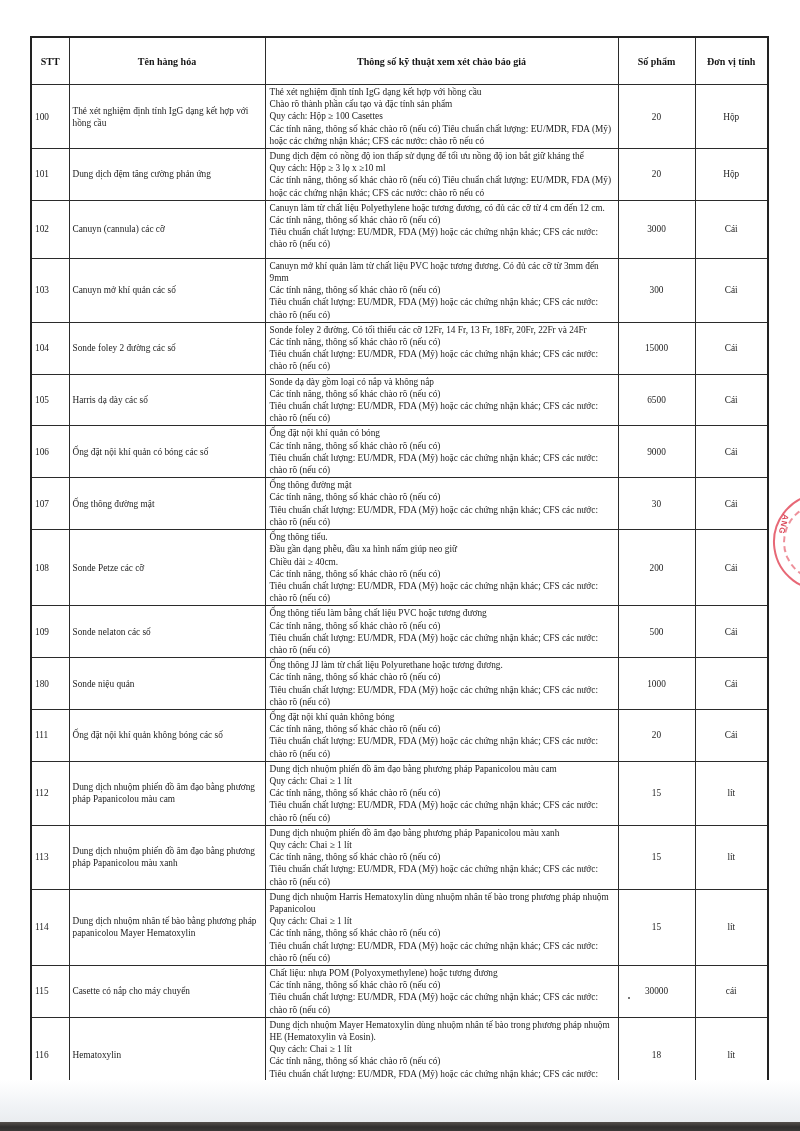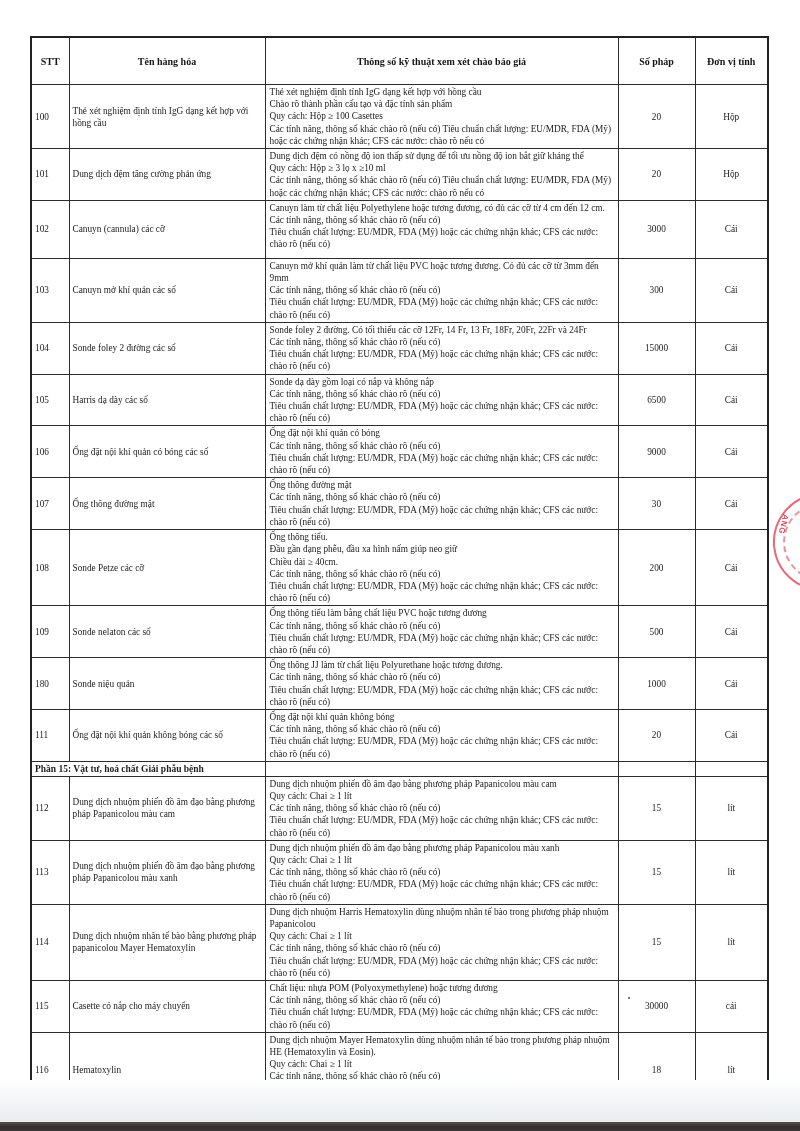--- a/index.html
+++ b/index.html
@@ -80,21 +80,21 @@
       <col style="width:196px">
       <col style="width:353px">
       <col style="width:77px">
       <col style="width:73px">
     </colgroup>
     <thead>
       <tr>
         <th>STT</th>
         <th>Tên hàng hóa</th>
         <th>Thông số kỹ thuật xem xét chào báo giá</th>
-        <th>Số pháp</th>
+        <th>Số phẩm</th>
         <th>Đơn vị tính</th>
       </tr>
     </thead>
     <tbody id="tbody">
         <tr style="height: 62px;">
           <td class="stt">100</td>
           <td class="name">Thẻ xét nghiệm định tính IgG dạng kết hợp với hồng cầu</td>
           <td class="spec">
             <div class="spec-line">Thẻ xét nghiệm định tính IgG dạng kết hợp với hồng cầu</div>
             <div class="spec-line">Chào rõ thành phần cấu tạo và đặc tính sản phẩm</div>
@@ -220,26 +220,20 @@
           <td class="stt">111</td>
           <td class="name">Ống đặt nội khí quản không bóng các số</td>
           <td class="spec">
             <div class="spec-line">Ống đặt nội khí quản không bóng</div>
             <div class="spec-line">Các tính năng, thông số khác chào rõ (nếu có)</div>
             <div class="spec-line">Tiêu chuẩn chất lượng: EU/MDR, FDA (Mỹ) hoặc các chứng nhận khác; CFS các nước: chào rõ (nếu có)</div>
           </td>
           <td class="qty">20</td>
           <td class="unit">Cái</td>
         </tr>
-        <tr class="section-row" style="height: 15px;">
-          <td colspan="2" class="sec">Phần 15: Vật tư, hoá chất Giải phẫu bệnh</td>
-          <td></td>
-          <td></td>
-          <td></td>
-        </tr>
         <tr style="height: 62px;">
           <td class="stt">112</td>
           <td class="name">Dung dịch nhuộm phiến đồ âm đạo bằng phương pháp Papanicolou màu cam</td>
           <td class="spec">
             <div class="spec-line">Dung dịch nhuộm phiến đồ âm đạo bằng phương pháp Papanicolou màu cam</div>
             <div class="spec-line">Quy cách: Chai ≥ 1 lít</div>
             <div class="spec-line">Các tính năng, thông số khác chào rõ (nếu có)</div>
             <div class="spec-line">Tiêu chuẩn chất lượng: EU/MDR, FDA (Mỹ) hoặc các chứng nhận khác; CFS các nước: chào rõ (nếu có)</div>
           </td>
           <td class="qty">15</td>

